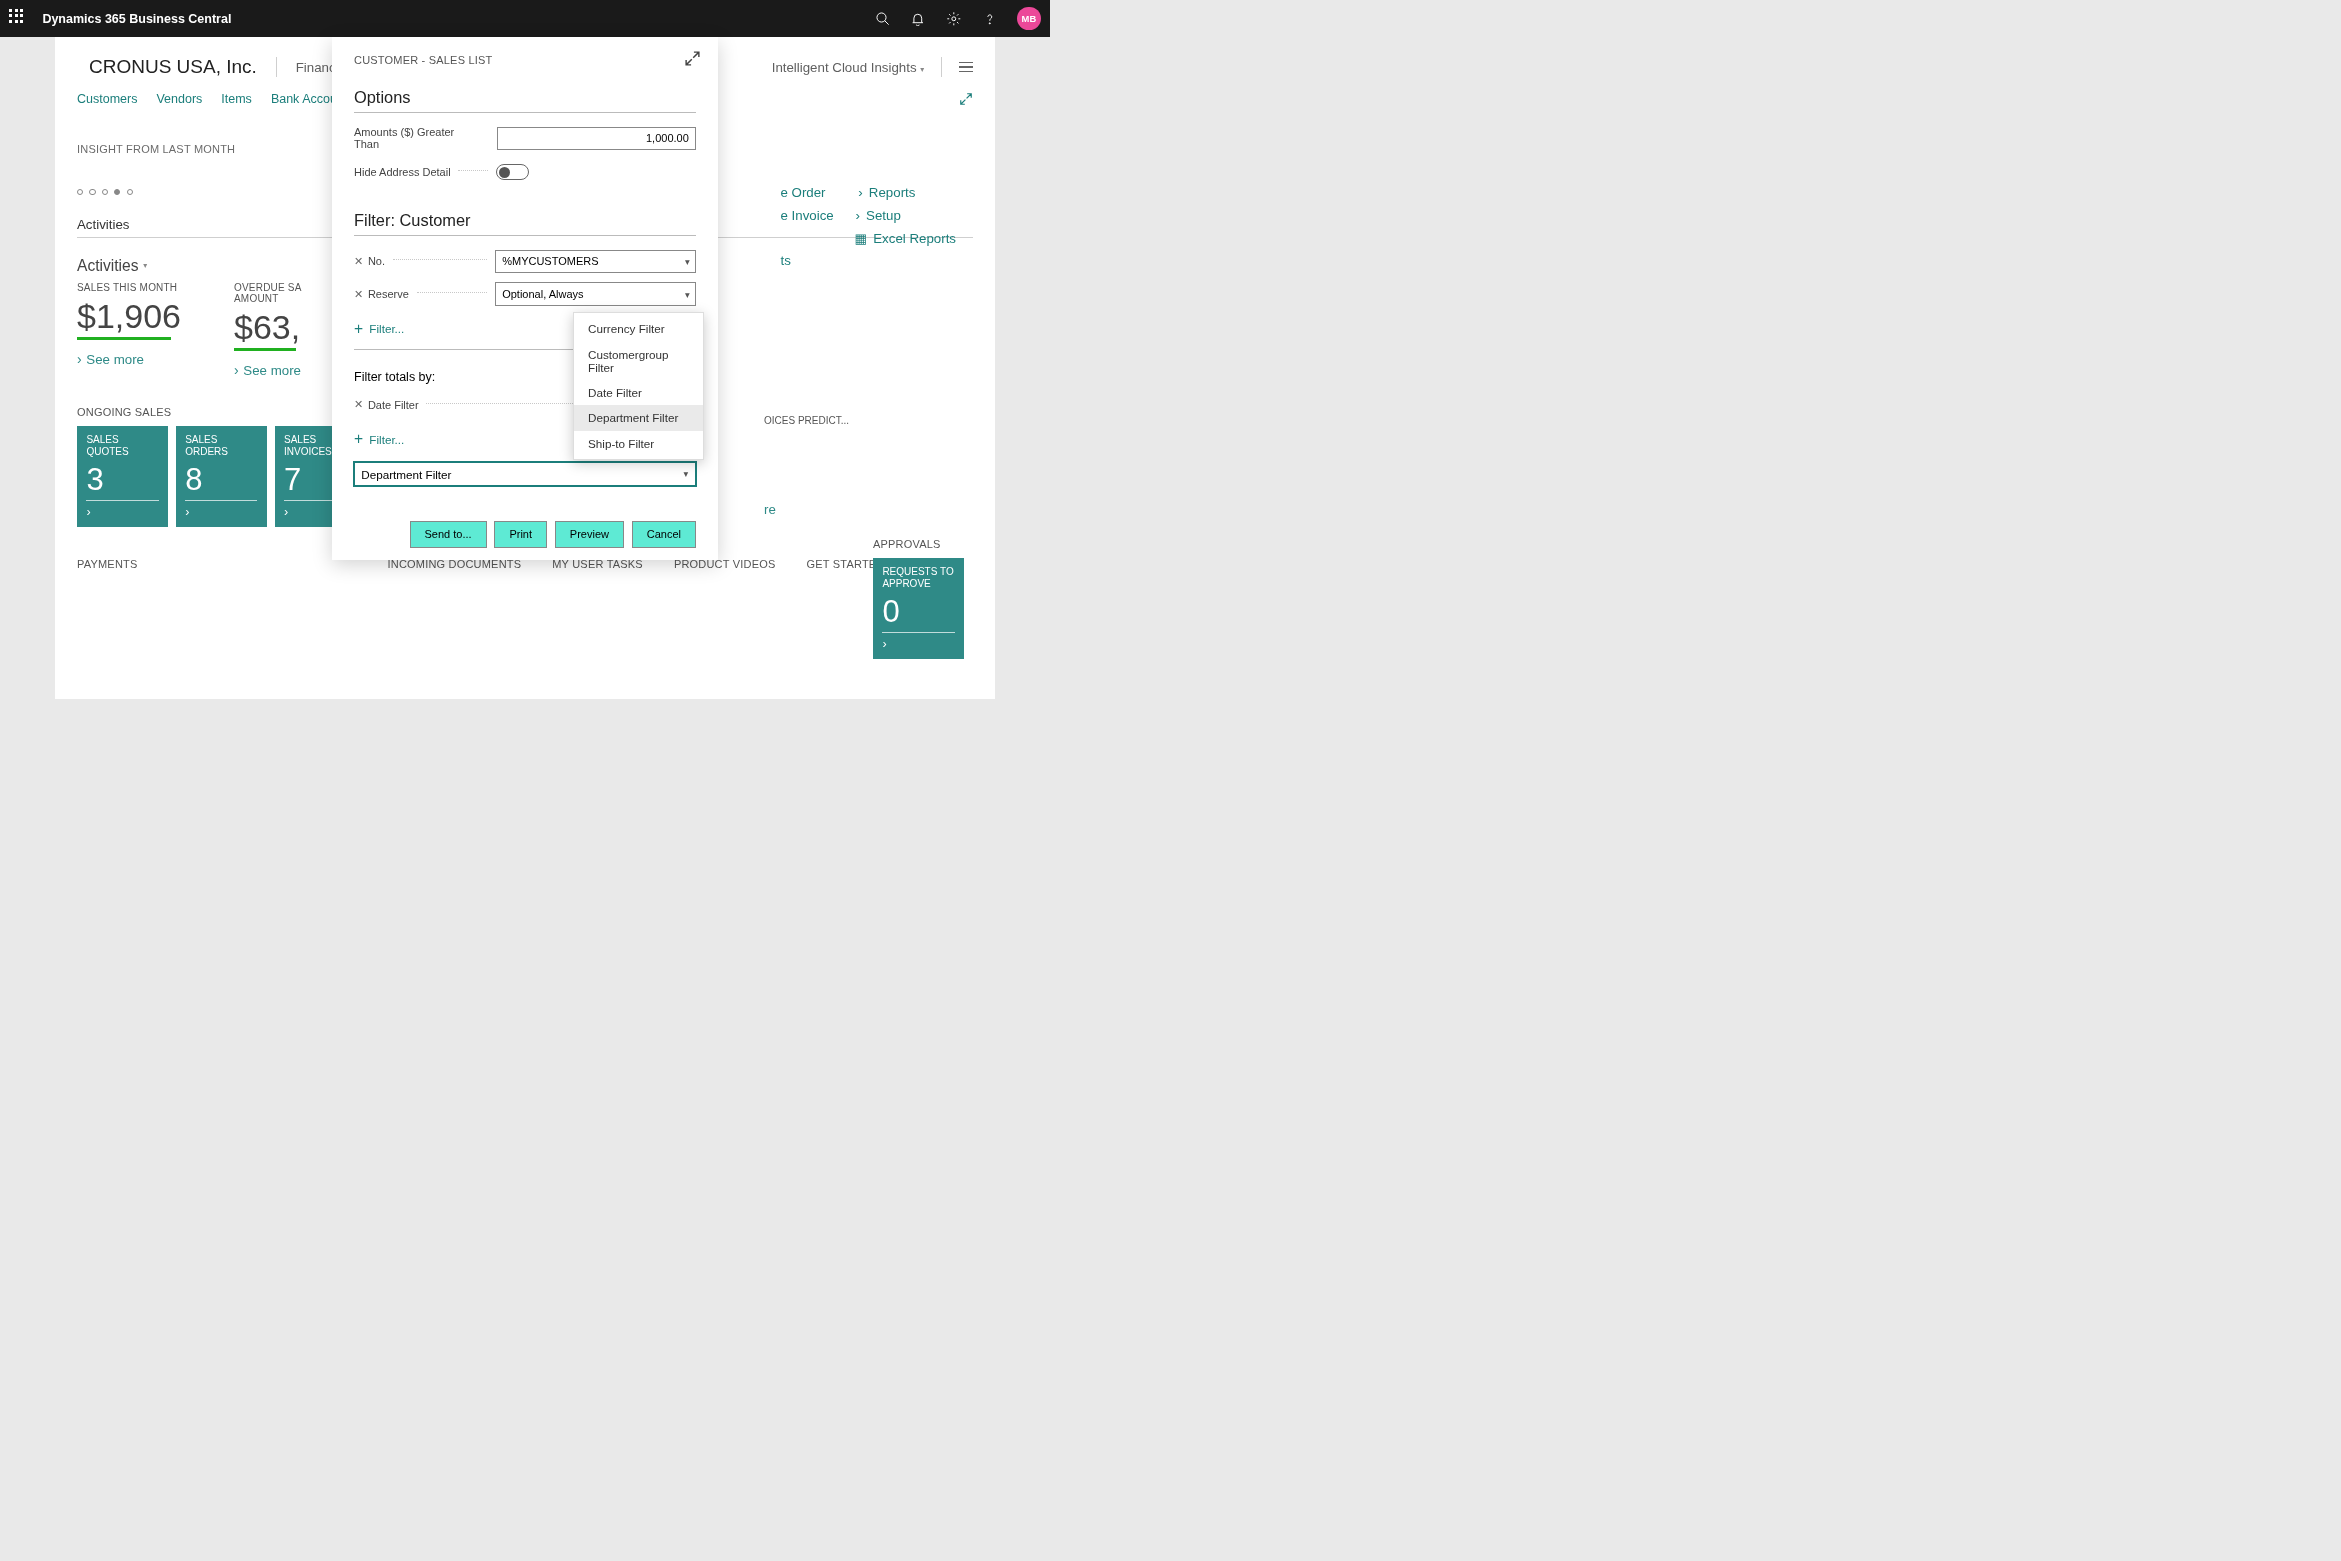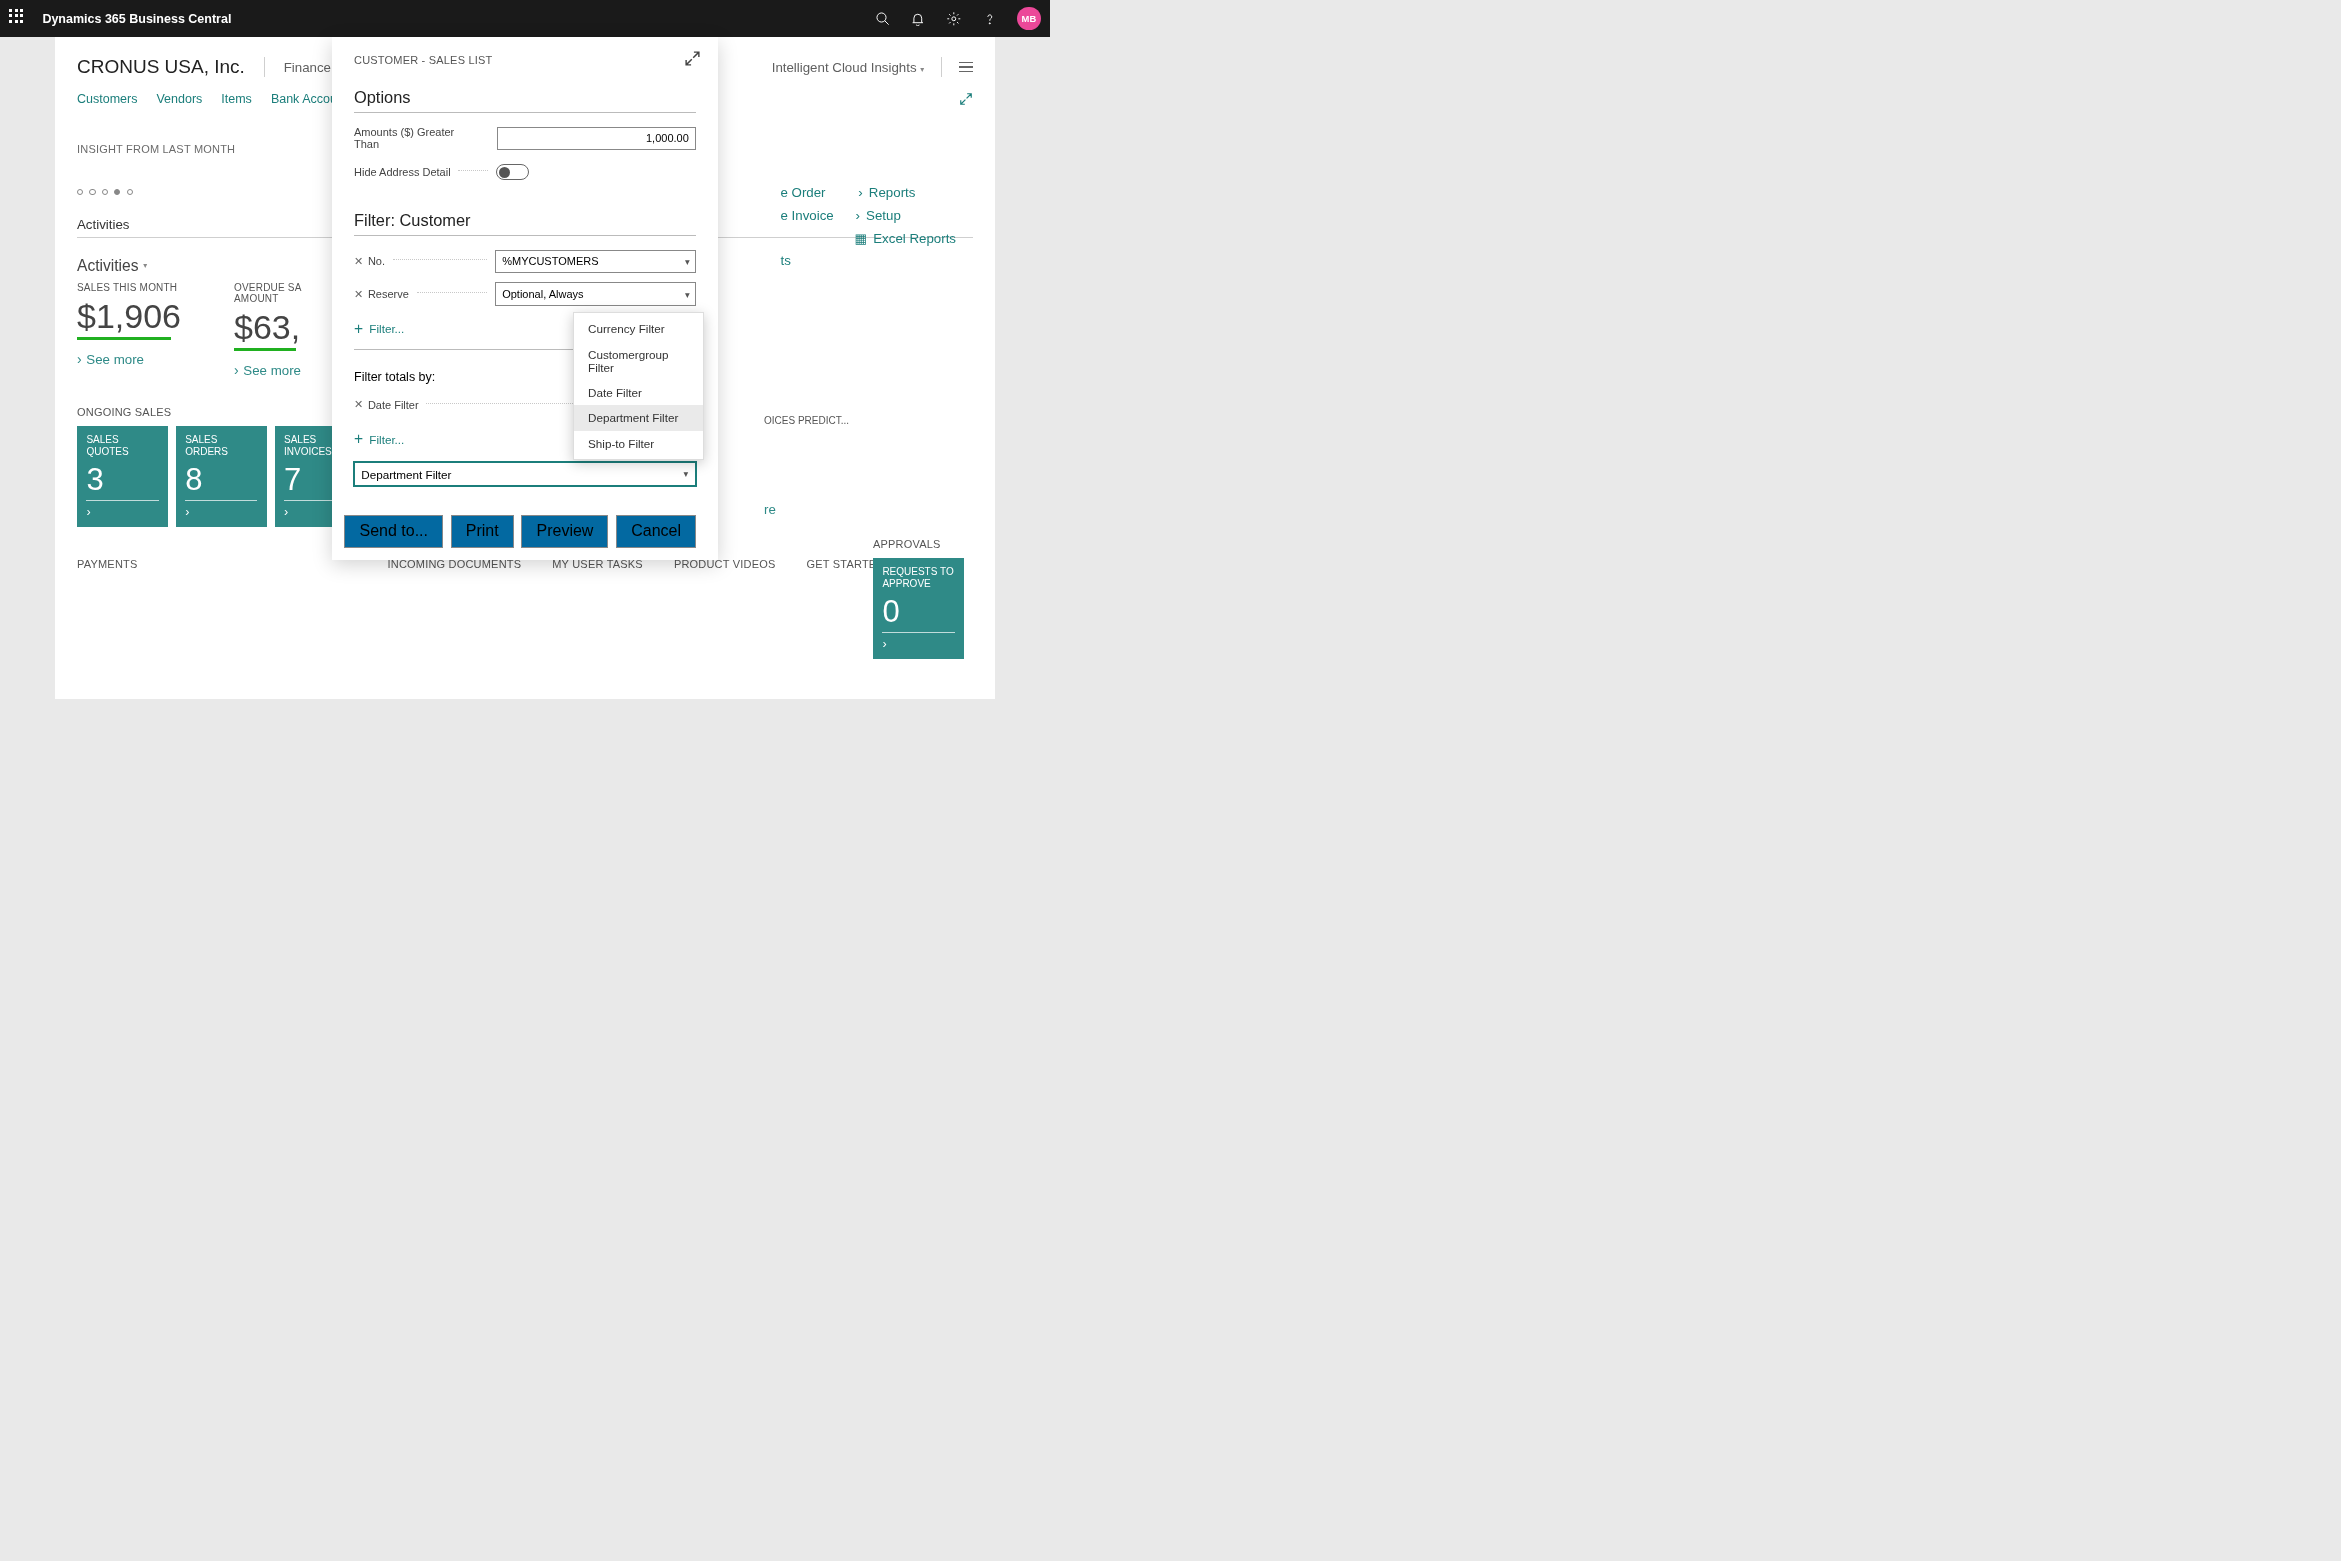--- a/index.html
+++ b/index.html
@@ -9,21 +9,21 @@
   .appbar { height: 37px; background: #1a1a1a; display: flex; align-items: center; color: #fff; padding: 0 9.4px; }
   .waffle { width: 19px; height: 19px; display: grid; grid-template-columns: repeat(3,3.1px); grid-template-rows: repeat(3,3.1px); gap: 2.3px; margin-right: 14px; cursor: pointer; }
   .waffle span { background: #fff; display: block; }
   .app-title { font-size: 12.5px; font-weight: 600; }
   .appbar-right { margin-left: auto; display: flex; align-items: center; gap: 20px; }
   .appbar-right svg { width: 15.6px; height: 15.6px; stroke: #fff; fill: none; stroke-width: 1.5; cursor: pointer; }
   .avatar { width: 23.4px; height: 23.4px; border-radius: 50%; background: #ec4899; color: #fff; display: flex; align-items: center; justify-content: center; font-size: 9.4px; font-weight: 600; cursor: pointer; }
 
   
   .page { position: absolute; left: 55px; top: 37px; right: 55px; bottom: 0; background: #fff; padding: 19px 22px 0; overflow: hidden; }
-  .page-header { display: flex; align-items: center; gap: 19px; }
+  .page-header { display: flex; align-items: center; gap: 19px; margin-left: 12px; }
   .company { font-size: 19px; color: #222; font-weight: 400; }
   .vsep { width: 0.8px; height: 20px; background: #cfcfcf; }
   .top-nav { display: flex; gap: 17px; font-size: 13.3px; color: #5f5f5f; }
   .top-nav span { cursor: pointer; display: flex; align-items: center; gap: 3.1px; }
   .chev { font-size: 7.8px; color: #888; }
   .insights-nav { margin-left: auto; display: flex; align-items: center; gap: 17px; color: #5f5f5f; font-size: 13.3px; }
   .hamburger { display: flex; flex-direction: column; gap: 3.1px; cursor: pointer; }
   .hamburger span { width: 14px; height: 1.6px; background: #666; }
 
   .sub-nav { display: flex; gap: 19px; margin-top: 14px; font-size: 12.5px; color: #1b7e7b; }
@@ -106,21 +106,21 @@
 
   .filter-input-active { width: 100%; height: 23.4px; border: 0.8px solid #1b7e7b; outline: 0.8px solid #1b7e7b; padding: 0 22px 0 6.2px; font-size: 11.7px; margin-top: 14px; }
   .filter-input-wrap { position: relative; }
   .filter-input-wrap .dd { position: absolute; right: 7.8px; top: 20px; color: #555; font-size: 9.4px; pointer-events: none; }
 
   .dropdown-list { position: absolute; left: 573px; top: 312px; width: 131px; background: #fff; box-shadow: 0 3.1px 12.5px rgba(0,0,0,.22); border: 0.8px solid #ddd; padding: 3.1px 0; z-index: 50; }
   .dropdown-list div { padding: 6.2px 14px; font-size: 11.7px; color: #333; cursor: pointer; }
   .dropdown-list div.hover { background: #eaeaea; }
 
   .dlg-footer { position: absolute; bottom: 12.5px; right: 22px; display: flex; gap: 7.8px; }
-  .dlg-btn { border: 0.8px solid #888; background: #0369a1; padding: 6.2px 14px; font-size: 16px; cursor: pointer; }
+  .dlg-btn { border: 0.8px solid #888; background: #5eead4; padding: 6.2px 14px; font-size: 11px; cursor: pointer; }
 </style>
 </head>
 <body>
 
 <div class="appbar">
   <div class="waffle">
     <span></span>
       <span></span>
       <span></span>
       <span></span>

